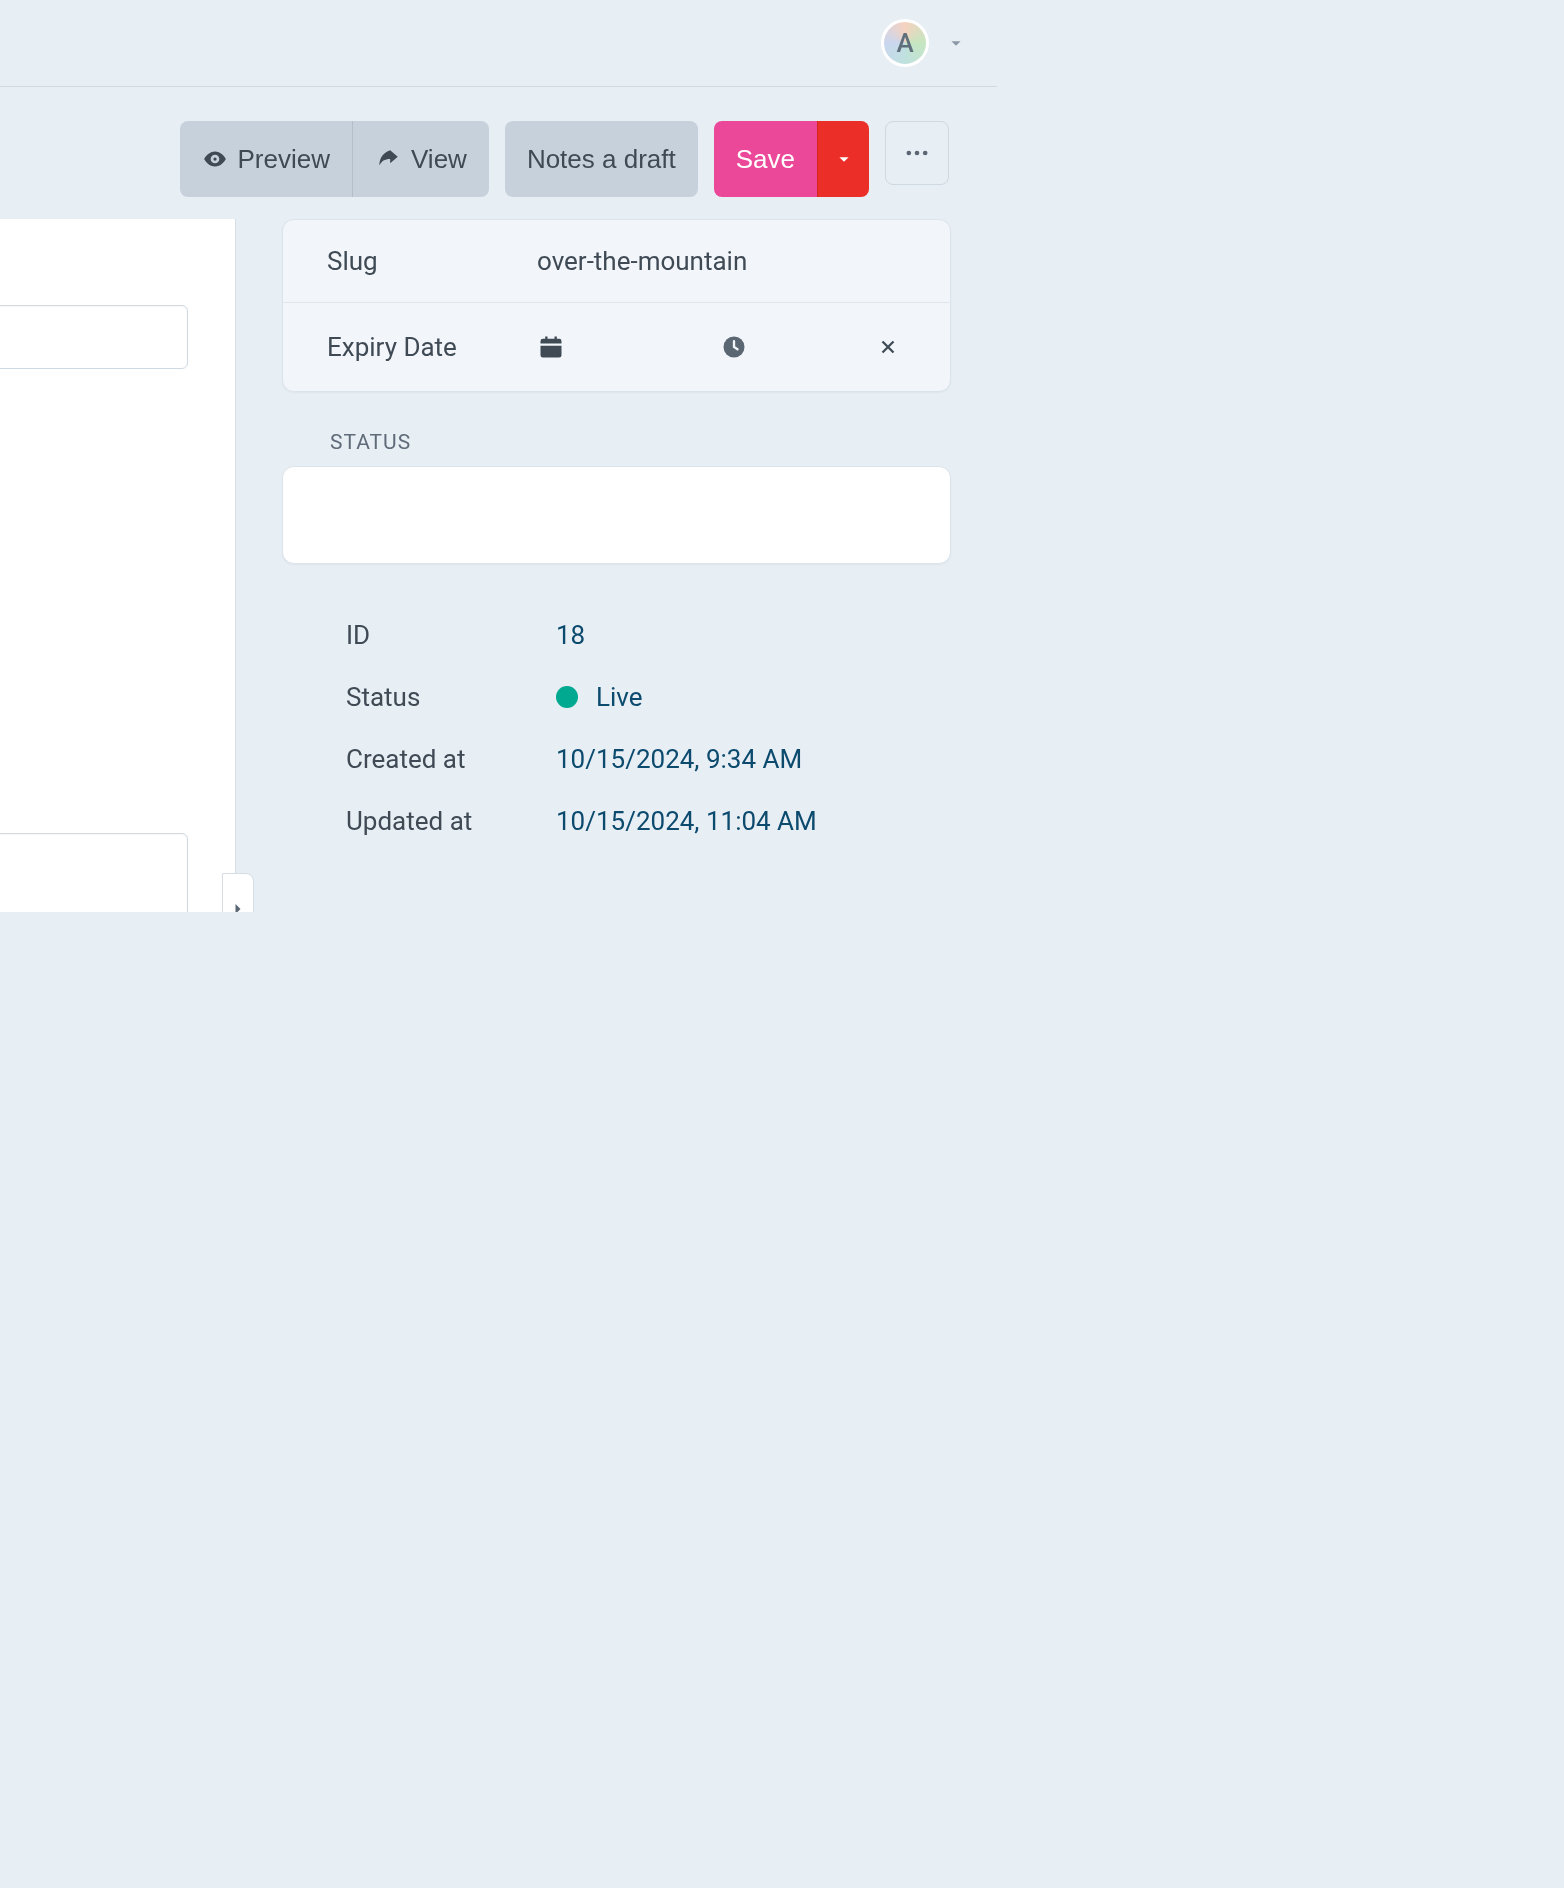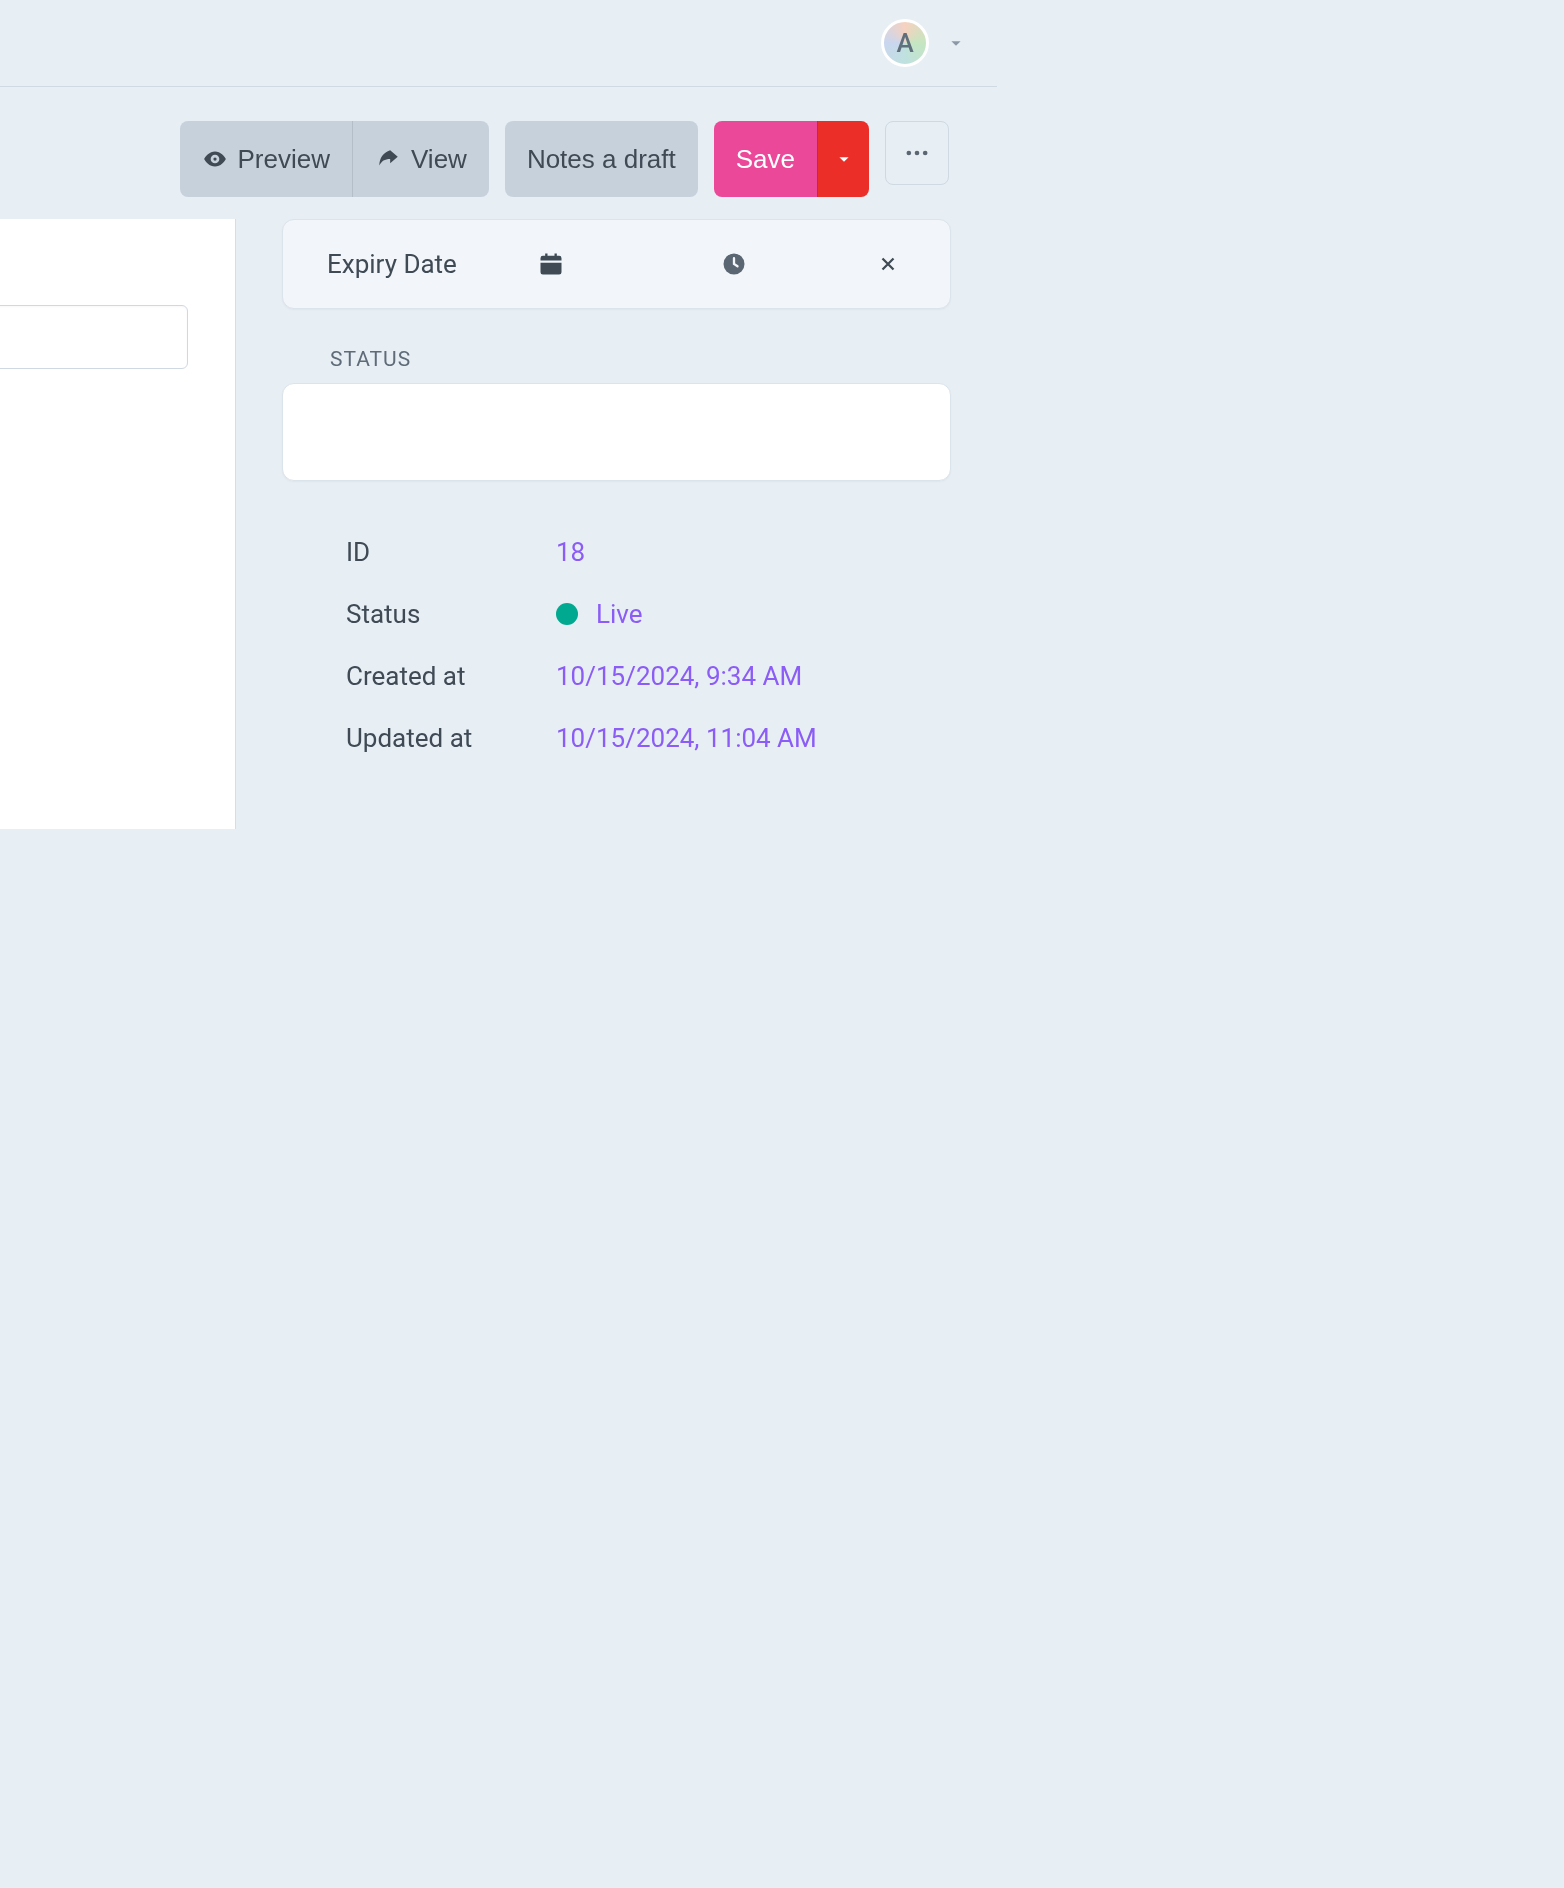--- a/index.html
+++ b/index.html
@@ -166,21 +166,21 @@
   .notes-input {
     background:#ffffff; border:1px solid #dbe3eb; border-radius:12px;
     box-shadow:0 1px 2px rgba(0,0,0,0.04);
     height:98px; padding:16px 24px; width:100%;
   }
 
   
   .meta { margin:40px 0 0 48px; }
   .meta-row { display:flex; padding:16px 0;margin-left:16px; }
   .meta-row .k { width:210px; color:#3f4a55; }
-  .meta-row .v { color:#8b5cf6; display:flex; align-items:center; gap:18px; }
+  .meta-row .v { color:#0c4a6e; display:flex; align-items:center; gap:18px; }
   .dot-live { width:22px; height:22px; border-radius:50%; background:#00a98f; display:inline-block; }
 
   
   svg { display:block; }
 </style>
 </head>
 <body>
 
 <div class="header">
   <div class="avatar">
@@ -266,20 +266,24 @@
         <svg width="20" height="20" viewBox="0 0 24 24" fill="currentColor">
             <path d="M9 6l6 6-6 6z"></path>
           </svg>
       </span>
     </div>
   </div>
 
   <div class="right-pane">
 
     <div class="card">
+      <div class="row">
+        <div class="label">Slug</div>
+        <div class="value">over-the-mountain</div>
+      </div>
       <div class="row">
         <div class="label">Expiry Date</div>
         <div class="value icon-cell">
           <span>
             <svg width="28" height="28" viewBox="0 0 24 24" fill="currentColor">
                 <path d="M7 3v2H5a2 2 0 00-2 2v2h18V7a2 2 0 00-2-2h-2V3h-2v2H9V3H7zM3 11v8a2 2 0 002 2h14a2 2 0 002-2v-8H3z"></path>
               </svg>
           </span>
         </div>
         <div class="time icon-cell" style="margin-left:140px">

